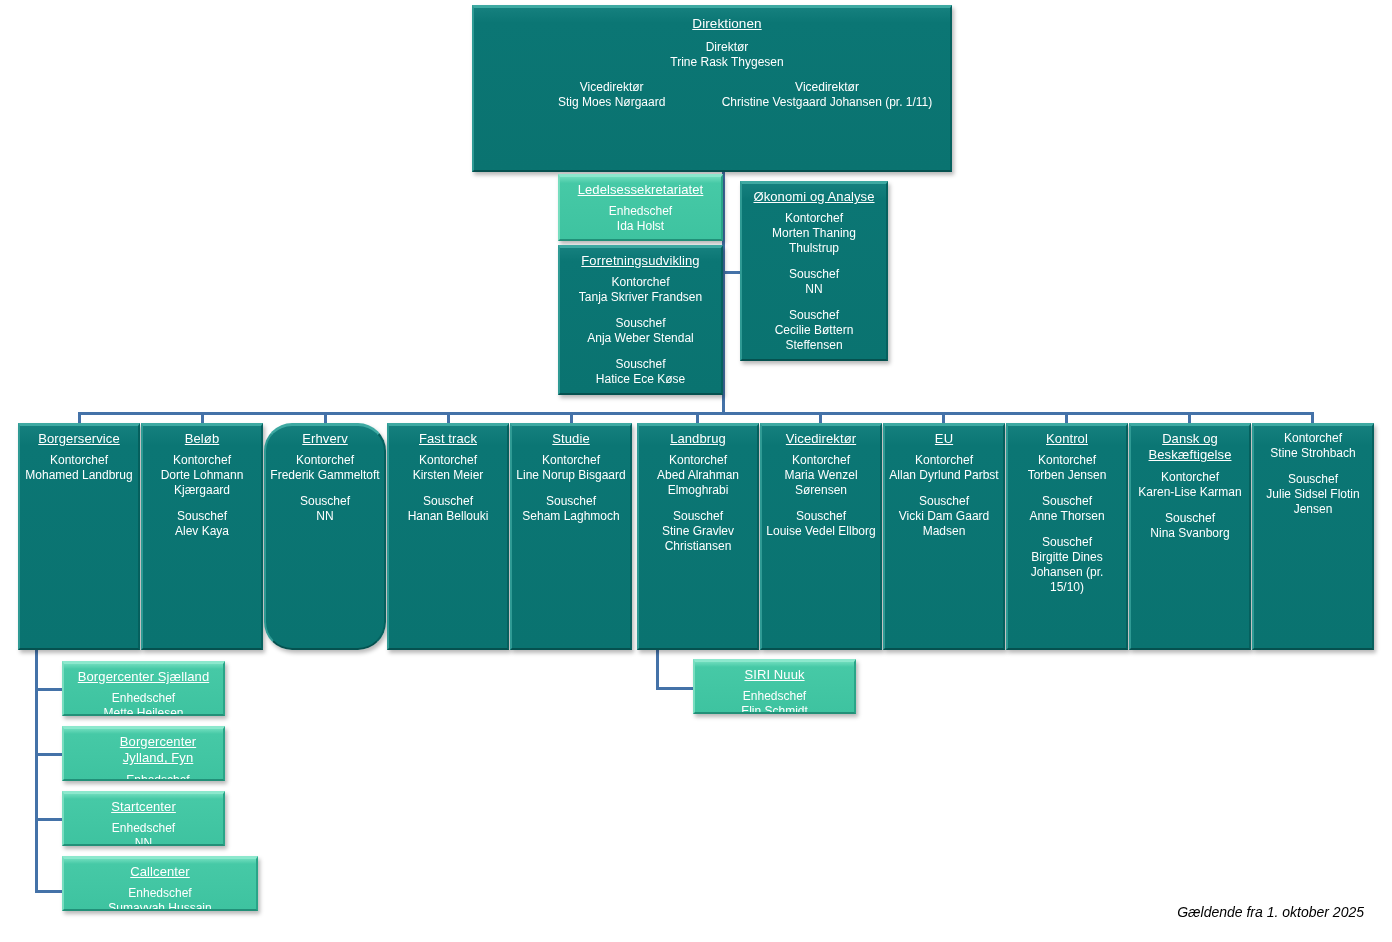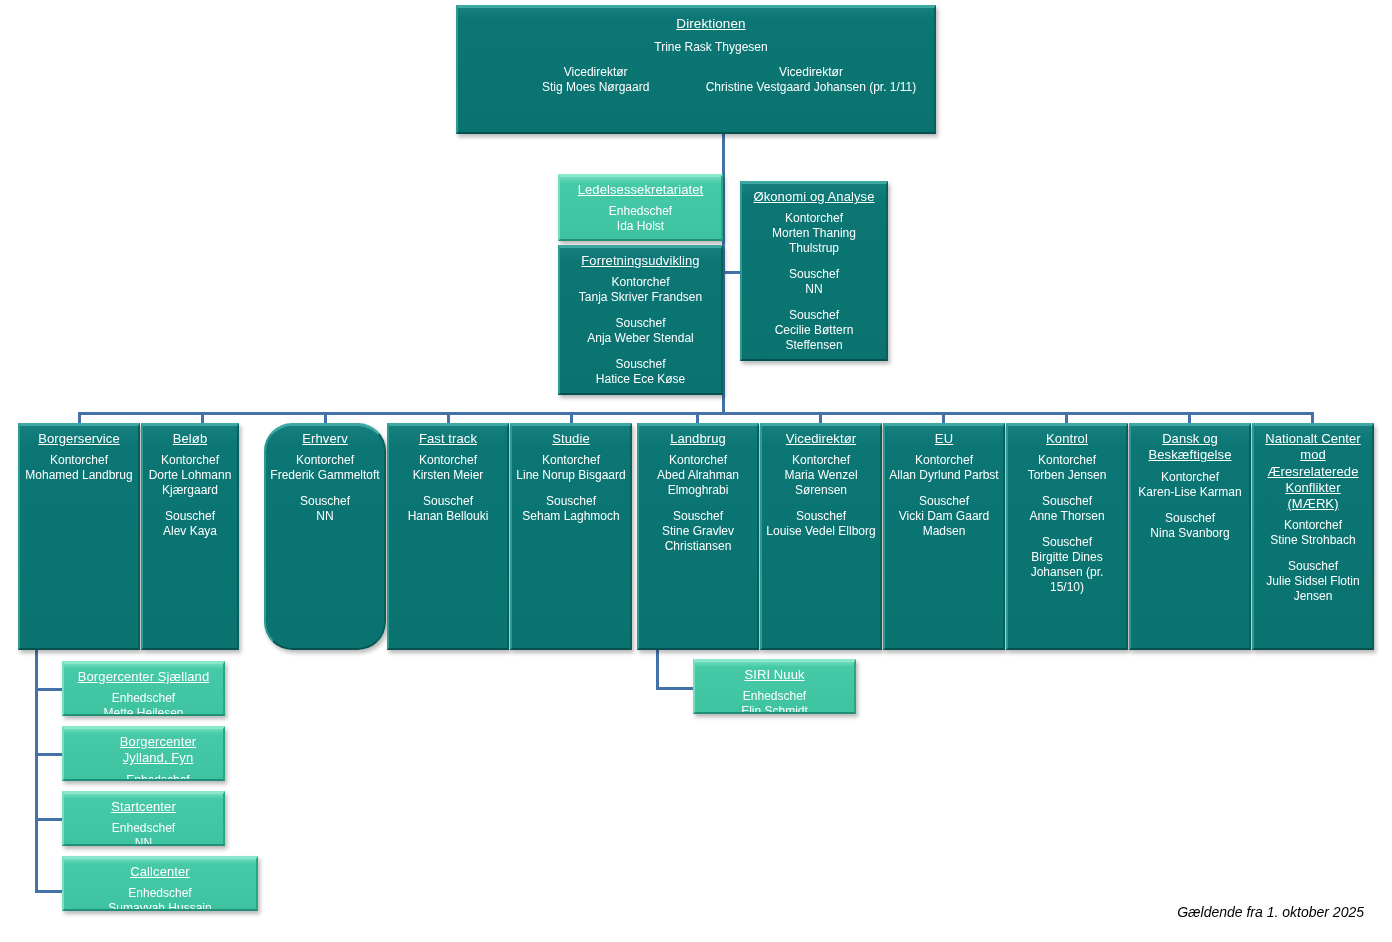--- a/index.html
+++ b/index.html
@@ -127,22 +127,23 @@
 
   <div class="conn conn-v" style="left:35px; top:650px; height:243px;"></div>
   <div class="conn conn-h" style="left:35px; top:688px; width:30px;"></div>
   <div class="conn conn-h" style="left:35px; top:753px; width:30px;"></div>
   <div class="conn conn-h" style="left:35px; top:818px; width:30px;"></div>
   <div class="conn conn-h" style="left:35px; top:890px; width:30px;"></div>
 
   <div class="conn conn-v" style="left:656px; top:650px; height:40px;"></div>
   <div class="conn conn-h" style="left:656px; top:687px; width:40px;"></div>
 
-  <div class="node dark" id="node-direktionen" style="left:456px; top:5px; width:480px; height:129px;padding-left:34px;">
+  <div class="node dark" id="node-direktionen" style="left:472px; top:5px; width:480px; height:167px;padding-left:34px;">
     <span class="title">Direktionen</span>
+    <span class="line">Direktør</span>
     <span class="line">Trine Rask Thygesen</span>
     <div class="row-vd">
       <div>
         <span class="line">Vicedirektør</span>
         <span class="line">Stig Moes Nørgaard</span>
       </div>
       <div>
         <span class="line">Vicedirektør</span>
         <span class="line">Christine Vestgaard Johansen (pr. 1/11)</span>
       </div>
@@ -178,21 +179,21 @@
     <span class="line">Souschef</span>
     <span class="line">Cecilie Bøttern Steffensen</span>
   </div>
 
   <div class="node dark" style="left:18px; top:423px; width:122px; height:227px;">
     <span class="title">Borgerservice</span>
     <span class="line">Kontorchef</span>
     <span class="line">Mohamed Landbrug</span>
   </div>
 
-  <div class="node dark" style="left:141px; top:423px; width:98px; height:227px;">
+  <div class="node dark" style="left:141px; top:423px; width:122px; height:227px;">
     <span class="title">Beløb</span>
     <span class="line">Kontorchef</span>
     <span class="line">Dorte Lohmann Kjærgaard</span>
     <span class="gap"></span>
     <span class="line">Souschef</span>
     <span class="line">Alev Kaya</span>
   </div>
 
   <div class="node dark" style="left:264px; top:423px; width:122px; height:227px;border-radius:28px;">
     <span class="title">Erhverv</span>
@@ -263,21 +264,20 @@
   <div class="node dark" style="left:1129px; top:423px; width:122px; height:227px;">
     <span class="title">Dansk og Beskæftigelse</span>
     <span class="line">Kontorchef</span>
     <span class="line">Karen-Lise Karman</span>
     <span class="gap"></span>
     <span class="line">Souschef</span>
     <span class="line">Nina Svanborg</span>
   </div>
 
   <div class="node dark" style="left:1252px; top:423px; width:122px; height:227px;">
-    <span class="title">Nationalt Center mod Æresrelaterede Konflikter (MÆRK)</span>
     <span class="line">Kontorchef</span>
     <span class="line">Stine Strohbach</span>
     <span class="gap"></span>
     <span class="line">Souschef</span>
     <span class="line">Julie Sidsel Flotin Jensen</span>
   </div>
 
   <div class="node light" style="left:62px; top:661px; width:163px; height:55px;">
     <span class="title">Borgercenter Sjælland</span>
     <span class="line">Enhedschef</span>

